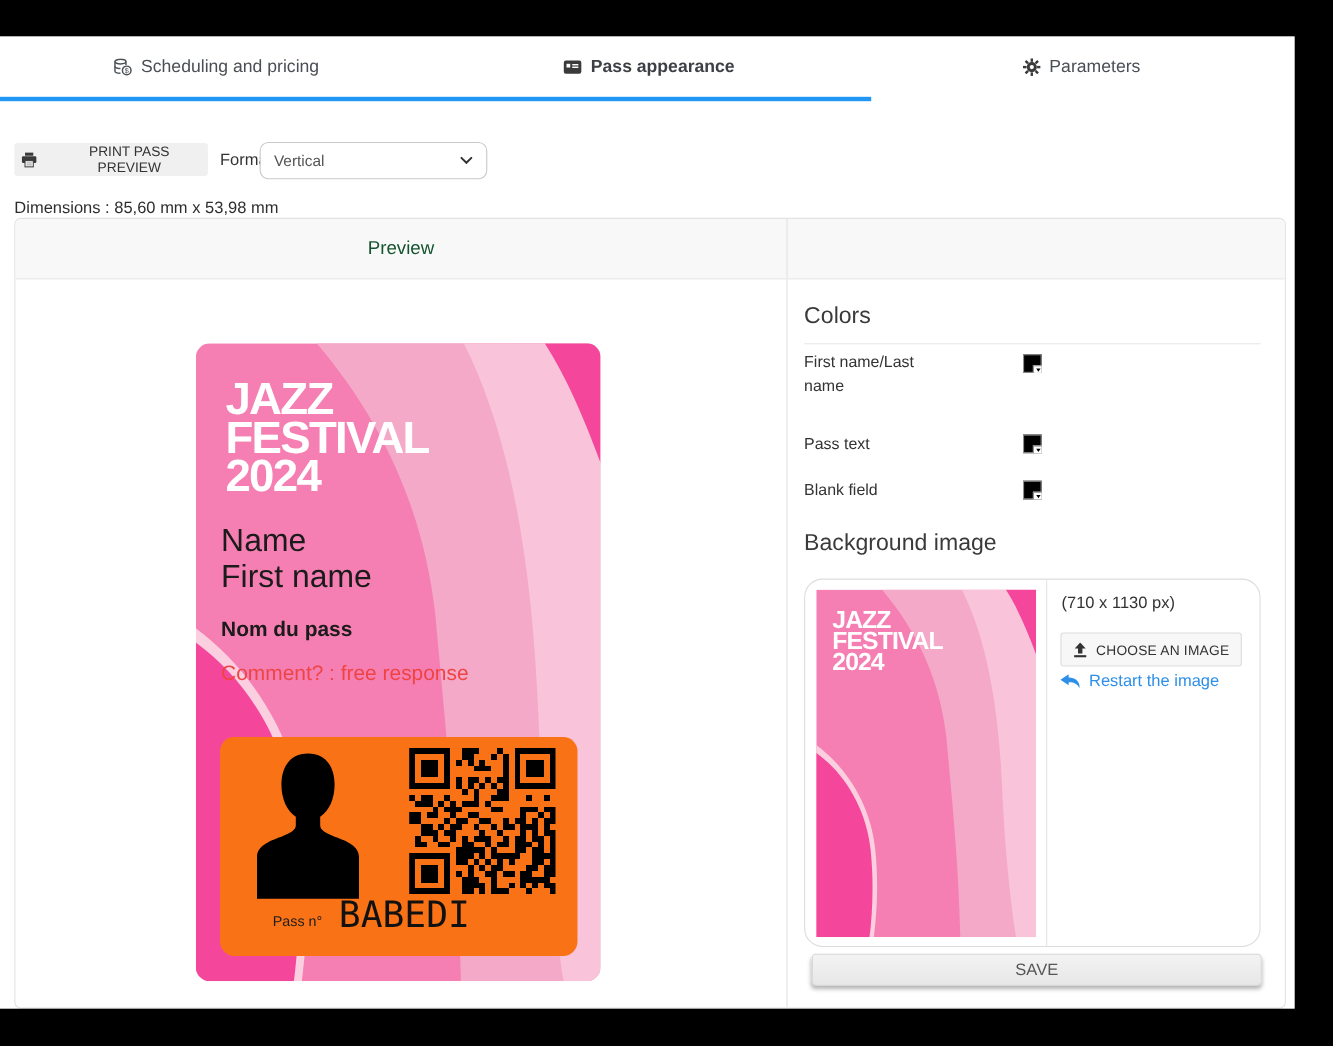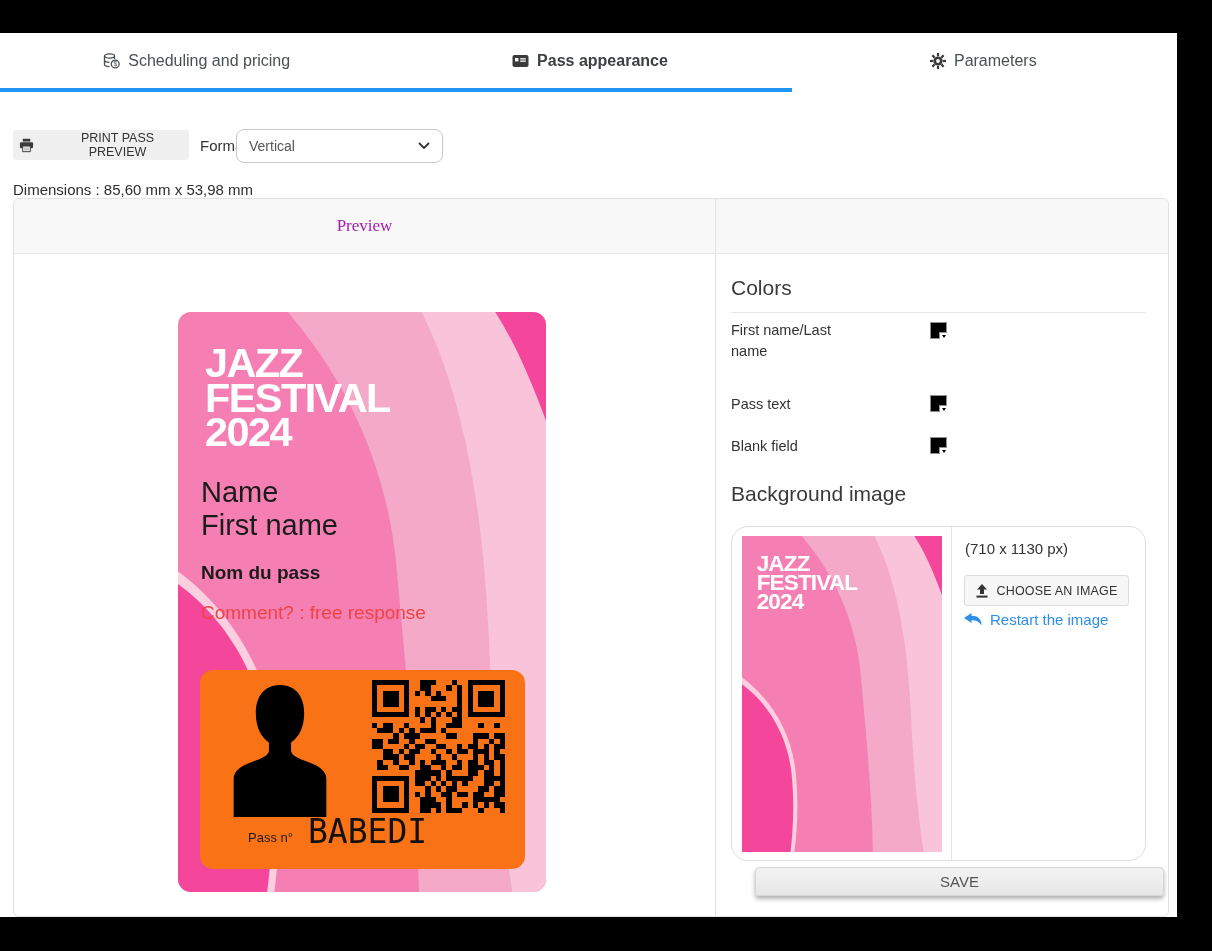--- a/index.html
+++ b/index.html
@@ -27,21 +27,21 @@
   .select{position:absolute;left:236px;top:129px;width:207px;height:34px;border:1px solid #c9c9c9;
           border-radius:8px;background:#fff;display:flex;align-items:center;box-sizing:border-box;
           padding:0 12px;font-size:14px;color:#555;cursor:pointer;}
   .select .sel-val{flex:1;}
   .dimensions{position:absolute;left:13px;top:181px;font-size:15px;color:#2e2e2e;}
 
   
   .container{position:absolute;left:13px;top:198px;width:1156px;height:719px;border:1px solid #e2e2e2;
              border-radius:6px;box-sizing:border-box;overflow:hidden;background:#fff;}
   .panel-head{display:flex;height:54px;background:#f8f8f8;border-bottom:1px solid #e8e8e8;}
-  .panel-head .ph{display:flex;align-items:center;justify-content:center;font-size:17px;color:#a21caf;font-family:Liberation Serif, serif;}
+  .panel-head .ph{display:flex;align-items:center;justify-content:center;font-size:17px;color:#14532d;}
   .ph-left{width:702px;border-right:1px solid #e2e2e2;box-sizing:border-box;}
   .ph-right{flex:1;}
   .panel-body{display:flex;height:664px;}
   .pb-left{width:702px;border-right:1px solid #e2e2e2;box-sizing:border-box;position:relative;}
   .pb-right{flex:1;position:relative;}
 
   
   .pass-card{position:absolute;left:164px;top:58px;width:368px;height:580px;border-radius:13px;
              overflow:hidden;}
   .pass-art{position:absolute;inset:0;width:100%;height:100%;}
@@ -82,21 +82,21 @@
   .bg-thumb-cell{width:220px;border-right:1px solid #e5e5e5;box-sizing:border-box;position:relative;}
   .bg-thumb{position:absolute;left:10px;top:9px;width:200px;height:316px;overflow:hidden;}
   .bg-thumb svg{width:100%;height:100%;display:block;}
   .bg-info-cell{flex:1;position:relative;}
   .bg-size{position:absolute;left:13px;top:13px;font-size:15px;color:#333;}
   .choose-btn{position:absolute;left:12px;top:48px;width:165px;height:31px;background:#f7f7f7;
               border:1px solid #dcdcdc;border-radius:3px;display:flex;align-items:center;justify-content:center;
               gap:7px;font-size:12.5px;color:#333;font-family:inherit;letter-spacing:.2px;cursor:pointer;}
   .restart-link{position:absolute;left:12px;top:84px;display:flex;align-items:center;gap:7px;
                 font-size:15px;color:var(--link-blue,#2e8fe8);cursor:pointer;text-decoration:none;}
-  .save-btn{position:absolute;left:39px;top:613px;width:409px;height:29px;
+  .save-btn{position:absolute;left:22px;top:613px;width:409px;height:29px;
             background:linear-gradient(#f3f3f3,#e7e7e7);border:1px solid #d5d5d5;border-radius:4px;
             box-shadow:0 3px 4px rgba(0,0,0,.3);font-size:15px;color:#555;font-family:inherit;
             display:flex;align-items:center;justify-content:center;cursor:pointer;}
 </style>
 </head>
 <body>
 
 <svg width="0" height="0" style="position:absolute">
   <defs>
     <g id="passArt">

